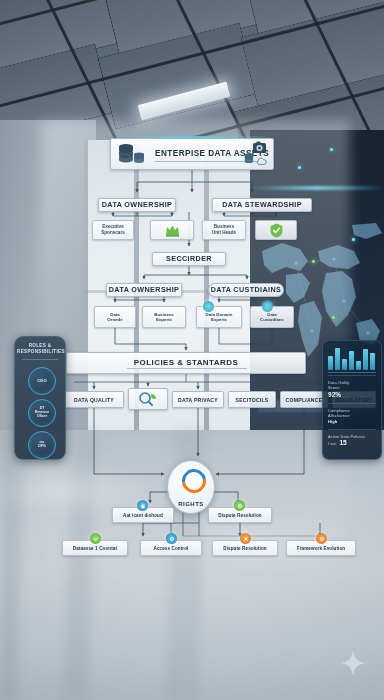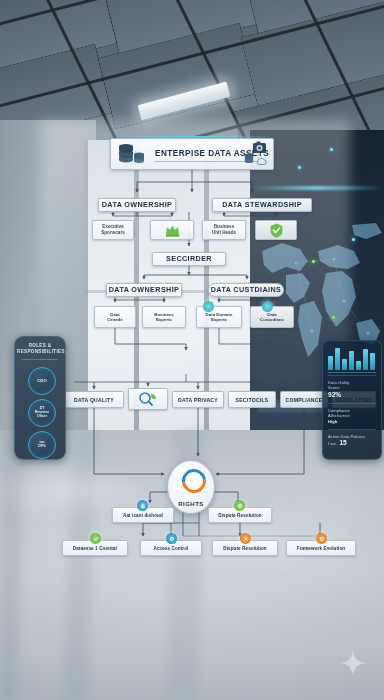--- a/index.html
+++ b/index.html
@@ -473,20 +473,24 @@
       <span class="n-leaf" style="white-space:pre-line">Data Domain
 Experts</span>
     </div>
     <div class="leaf" id="leaf-dcust">
       <span class="n-leaf" style="white-space:pre-line">Data
 Custodians</span>
     </div>
     <div class="dot-ic" style="left:203px;top:301px;background:radial-gradient(circle,#6fe0e8,#2b9fb8);"></div>
     <div class="dot-ic" style="left:262px;top:301px;background:radial-gradient(circle,#6fe0e8,#2b9fb8);"></div>
 
+    <div class="node" id="node-policies">
+      <span class="n-title">POLICIES &amp; STANTARDS</span>
+      <span class="ul"></span>
+    </div>
 
     <div class="pchip" id="p-quality">
       <span>DATA QUALITY</span>
     </div>
     <div class="pchip" id="p-icon">
       <span>
         <svg width="20" height="16" viewBox="0 0 20 16">
           <circle cx="7" cy="7" r="5" fill="none" stroke="#2b7fb8" stroke-width="1.6"></circle>
           <path d="M10.6 10.6 L14 14" stroke="#2b7fb8" stroke-width="1.8" stroke-linecap="round"></path>
           <path d="M13 3 c4 0 5 3 5 5 c-3 .4-5.6-1-5-5 z" fill="#6cc04a"></path>

